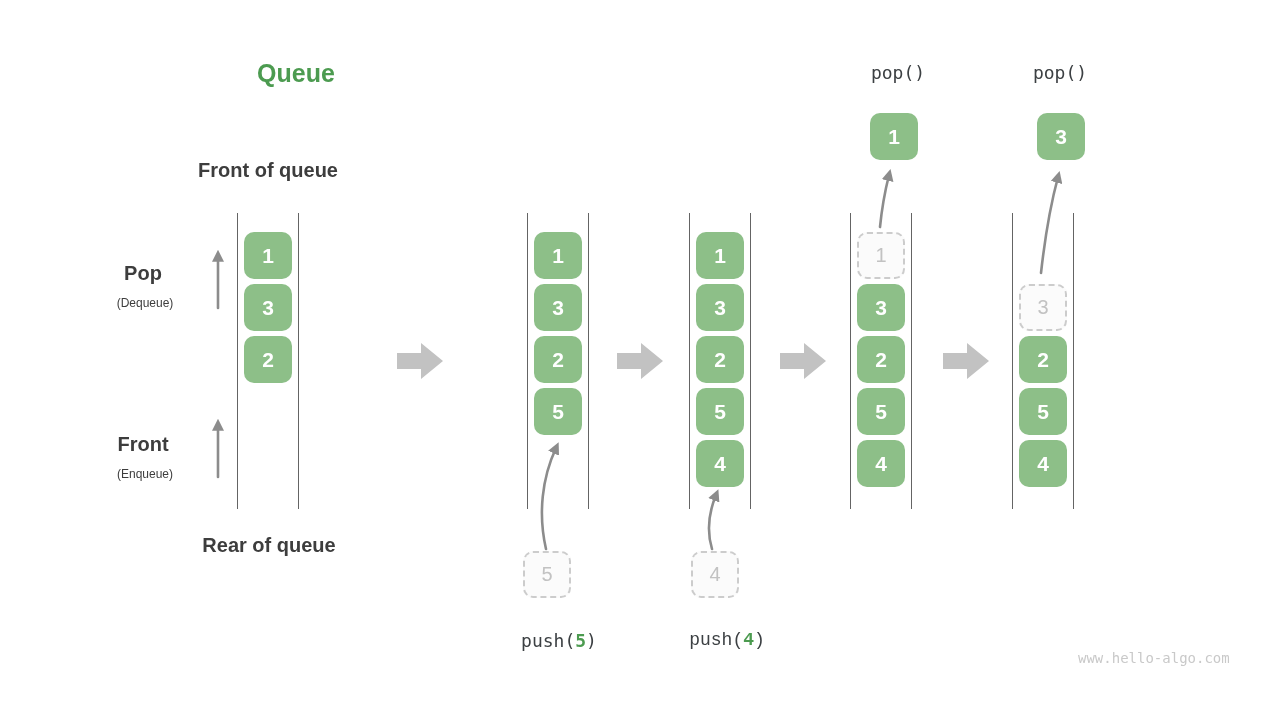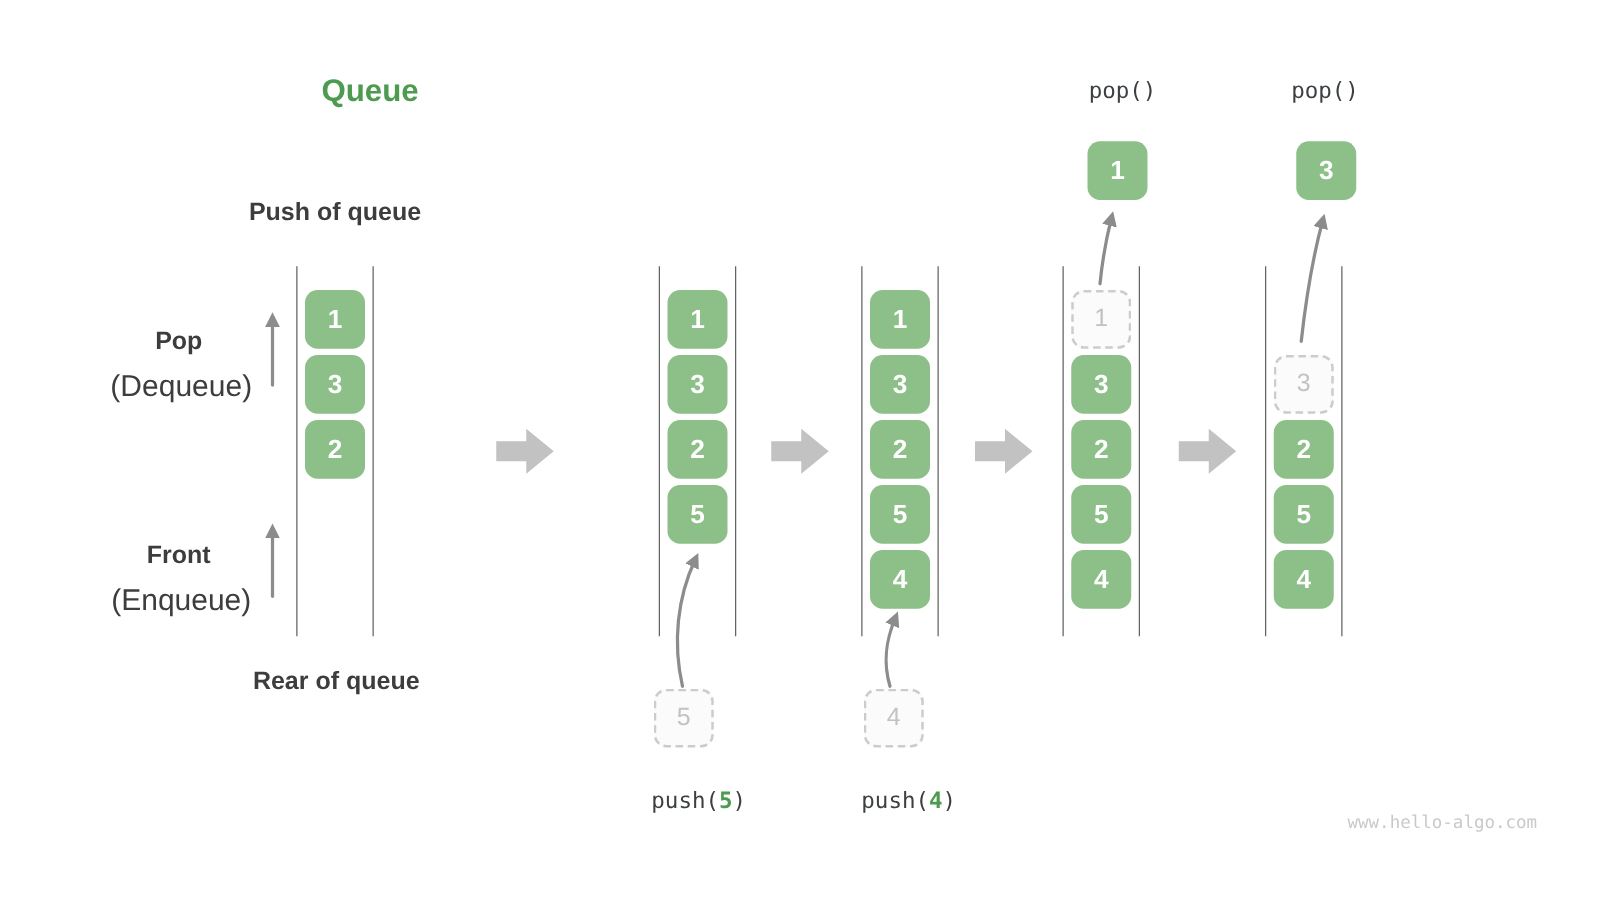--- a/index.html
+++ b/index.html
@@ -2,21 +2,21 @@
 <html style="--accent-green: #4C9B50; --box-green: #8DBF88; --dark-text: #3D3D3D; --mono-text: #3C4043; --ghost-gray: #C2C2C2; --ghost-border: #CCCCCC; --block-arrow: #C2C2C2; --thin-arrow: #8C8C8C; --tube-line: #646464; --watermark-gray: #C9C9C9;"><head>
 <meta charset="utf-8">
 <style>
   html,body{margin:0;padding:0;background:#ffffff;}
   .canvas{position:relative;width:1280px;height:720px;background:#ffffff;
           font-family:"Liberation Sans",sans-serif;overflow:hidden;}
   .abs{position:absolute;}
   .center{transform:translateX(-50%);}
   .title{font-size:25px;font-weight:bold;color:var(--accent-green);margin-left:28px;}
   .bold-label{font-size:20px;font-weight:bold;color:var(--dark-text);white-space:nowrap;}
-  .sub-label{font-size:24px;color:var(--dark-text);white-space:nowrap;}
+  .sub-label{font-size:12px;color:var(--dark-text);white-space:nowrap;}
   .mono{font-family:"DejaVu Sans Mono",monospace;font-size:18px;color:var(--mono-text);white-space:nowrap;}
   .op-label{position:absolute;}
   .arg-green{color:var(--accent-green);font-weight:bold;}
   .tube{position:absolute;border-left:1.5px solid var(--tube-line);
         border-right:1.5px solid var(--tube-line);box-sizing:border-box;}
   .qbox{position:absolute;width:48px;height:47px;border-radius:10px;
         background:var(--box-green);color:#ffffff;font-weight:bold;font-size:21px;
         display:flex;align-items:center;justify-content:center;box-sizing:border-box;}
   .ghost{background:#FBFBFB;border:2px dashed var(--ghost-border);
          color:var(--ghost-gray);font-weight:normal;font-size:20px;}
@@ -47,21 +47,21 @@
     <path class="thin-arrow" d="M1041,273 C1045,237 1051,203 1058,177" marker-end="url(#ah)"></path>
 
     <polygon class="block-arrow" points="397,353 421,353 421,343 443,361 421,379 421,369 397,369"></polygon>
     <polygon class="block-arrow" points="617,353 641,353 641,343 663,361 641,379 641,369 617,369"></polygon>
     <polygon class="block-arrow" points="780,353 804,353 804,343 826,361 804,379 804,369 780,369"></polygon>
     <polygon class="block-arrow" points="943,353 967,353 967,343 989,361 967,379 967,369 943,369"></polygon>
   </svg>
 
   <div class="abs title center" style="left:268px;top:59px">Queue</div>
 
-  <div class="abs bold-label center" style="left:268px;top:159px">Push of queue</div>
+  <div class="abs bold-label center" style="left:268px;top:159px">Front of queue</div>
   <div class="abs bold-label center" style="left:269px;top:534px">Rear of queue</div>
 
   <div class="abs bold-label center" style="left:143px;top:262px">Pop</div>
   <div class="abs sub-label center" style="left:145px;top:296px">(Dequeue)</div>
   <div class="abs bold-label center" style="left:143px;top:433px">Front</div>
   <div class="abs sub-label center" style="left:145px;top:467px">(Enqueue)</div>
 
   <div class="abs watermark" style="left:1078px;top:650px">www.hello-algo.com</div>
 
   <div id="columns-layer">
@@ -76,21 +76,21 @@
       <div class="qbox" style="left: 534px; top: 388px;">5</div>
       <div class="qbox ghost" style="left: 523px; top: 551px;">5</div>
       <div class="mono op-label" style="left: 559px; top: 630px; transform: translateX(-50%);"><span>push(</span><span class="arg-green">5</span><span>)</span></div>
       <div class="tube" style="left: 689px; top: 213px; width: 62px; height: 296px;"></div>
       <div class="qbox" style="left: 696px; top: 232px;">1</div>
       <div class="qbox" style="left: 696px; top: 284px;">3</div>
       <div class="qbox" style="left: 696px; top: 336px;">2</div>
       <div class="qbox" style="left: 696px; top: 388px;">5</div>
       <div class="qbox" style="left: 696px; top: 440px;">4</div>
       <div class="qbox ghost" style="left: 691px; top: 551px;">4</div>
-      <div class="mono op-label" style="left: 727px; top: 630px; transform: translateX(-50%);"><span>push(</span><span class="arg-green">4</span><span>)</span></div>
+      <div class="mono op-label" style="left: 727px; top: 630px; transform: translateX(-50%); font-family: Liberation Mono, monospace;"><span>push(</span><span class="arg-green">4</span><span>)</span></div>
       <div class="tube" style="left: 850px; top: 213px; width: 62px; height: 296px;"></div>
       <div class="qbox ghost" style="left: 857px; top: 232px;">1</div>
       <div class="qbox" style="left: 857px; top: 284px;">3</div>
       <div class="qbox" style="left: 857px; top: 336px;">2</div>
       <div class="qbox" style="left: 857px; top: 388px;">5</div>
       <div class="qbox" style="left: 857px; top: 440px;">4</div>
       <div class="qbox" style="left: 870px; top: 113px;">1</div>
       <div class="mono op-label" style="left: 898px; top: 62px; transform: translateX(-50%);">pop()</div>
       <div class="tube" style="left: 1012px; top: 213px; width: 62px; height: 296px;"></div>
       <div class="qbox ghost" style="left: 1019px; top: 284px;">3</div>

